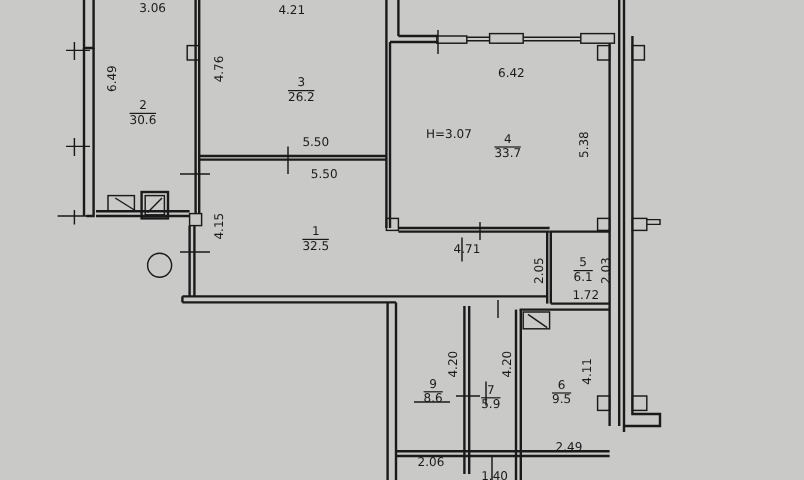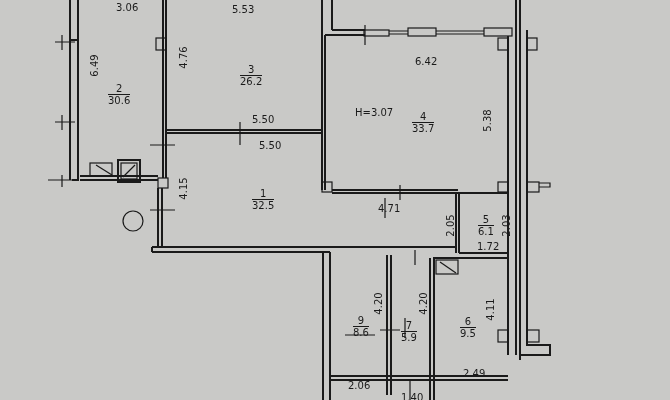--- a/index.html
+++ b/index.html
@@ -95,21 +95,21 @@
     <path class="wall" d="M330 380 H508"></path>
     <rect class="thin" x="436" y="260" width="22" height="14"></rect>
     <path class="thin" d="M440 262 L456 273"></path>
 
     <path class="thin" d="M55 42 H75 M62 35 V50 M55 122 H75 M62 115 V130 M48 180 H75 M62 175 V187 M150 145 H175 M240 122 V145 M365 25 V45 M400 185 V200 M150 210 H175 M385 198 V218 M345 335 H375 M405 318 V338 M380 330 H400 M410 380 V400 M415 250 V265"></path>
     <circle class="thin" cx="133" cy="221" r="10"></circle>
   </g>
 </svg>
 
 <div class="lbl" style="left:116px;top:2px;">3.06</div>
-<div class="lbl" style="left:232px;top:4px;">5.53</div>
+<div class="lbl" style="left:232px;top:4px;">4.21</div>
 <div class="lbl vert" style="left:83px;top:60px;">6.49</div>
 <div class="lbl vert" style="left:172px;top:52px;">4.76</div>
 <div class="lbl" style="left:252px;top:114px;">5.50</div>
 <div class="lbl" style="left:259px;top:140px;">5.50</div>
 <div class="lbl" style="left:415px;top:56px;">6.42</div>
 <div class="lbl vert" style="left:476px;top:115px;">5.38</div>
 <div class="lbl" style="left:355px;top:107px;">H=3.07</div>
 <div class="lbl vert" style="left:172px;top:183px;">4.15</div>
 <div class="lbl" style="left:378px;top:203px;text-align:right;">4.71</div>
 <div class="lbl vert" style="left:439px;top:220px;">2.05</div>

